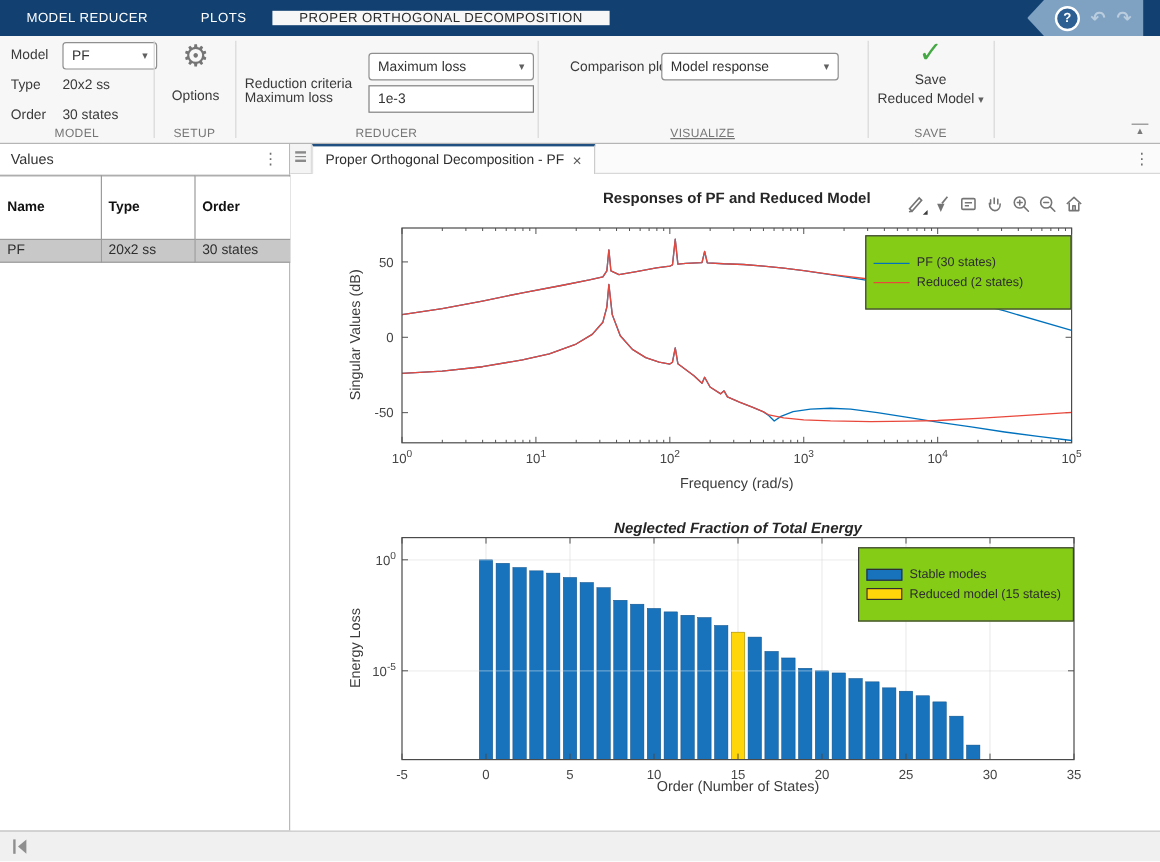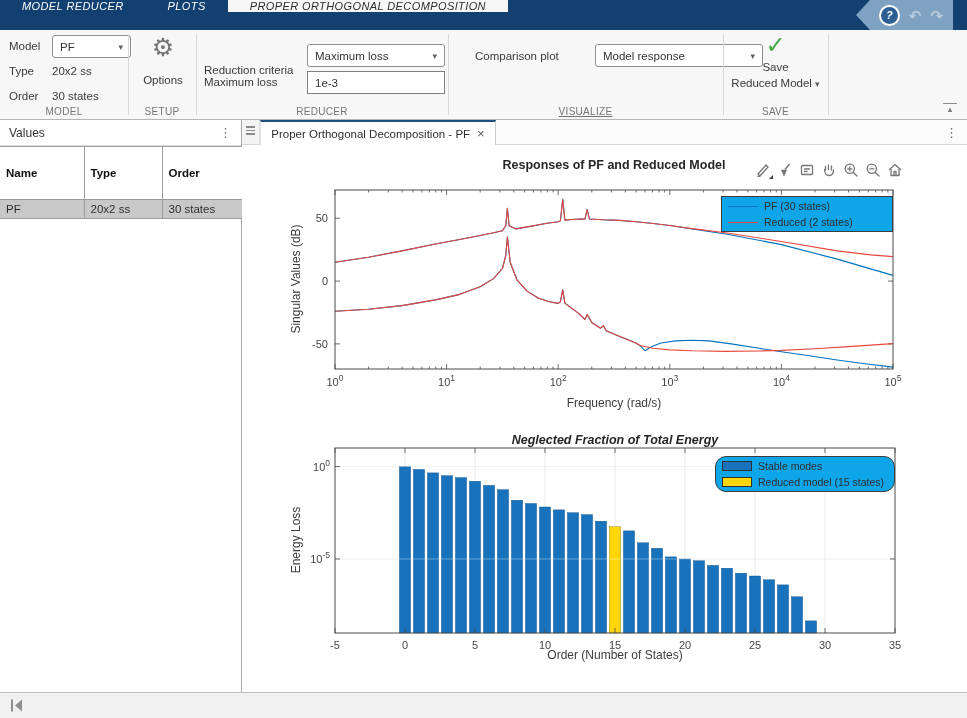--- a/index.html
+++ b/index.html
@@ -1,21 +1,21 @@
 <!DOCTYPE html>
 <html><head>
 <meta charset="utf-8">
 <style>
   html,body{margin:0;padding:0;}
   body{width:967px;height:718px;position:relative;overflow:hidden;background:#fff;
        font-family:"Liberation Sans","DejaVu Sans",sans-serif;font-size:12px;color:#333;}
   #app{position:absolute;inset:0;display:flex;flex-direction:column;}
 
   
-  #toolstrip{height:30px;background:#114071;display:flex;align-items:flex-start;position:relative;flex:0 0 30px;font-style:italic;}
+  #toolstrip{height:30px;background:#114071;display:flex;align-items:center;position:relative;flex:0 0 30px;}
   .ts-tab{display:flex;align-items:center;padding:0 22px;color:#fff;font-size:11px;letter-spacing:.4px;cursor:default;}
   .ts-tab.active{background:#f7f7f7;color:#2b2b2b;}
   #quick-access{position:absolute;right:14px;top:0;height:30px;width:97px;background:#7fa1c2;
       clip-path:polygon(14px 0,100% 0,100% 100%,14px 100%,0 50%);
       display:flex;align-items:center;justify-content:flex-end;gap:9px;padding:0 10px 0 18px;box-sizing:border-box;}
   #help-btn{width:17px;height:17px;border-radius:50%;background:#2d5f92;border:2px solid #fff;color:#fff;
       font-size:11px;font-weight:bold;display:flex;align-items:center;justify-content:center;line-height:1;}
   .qa-arrow{color:#b9cdde;font-size:15px;font-weight:bold;line-height:1;}
 
   
@@ -62,21 +62,21 @@
   #figure-area{flex:1;position:relative;background:#fff;min-height:0;}
   #fig-svg{position:absolute;left:0;top:0;}
   #fig-svg text{font-family:"Liberation Sans","DejaVu Sans",sans-serif;}
   .fig-title{position:absolute;text-align:center;font-size:12.5px;font-weight:bold;color:#262626;}
   .axis-label{position:absolute;text-align:center;font-size:12px;color:#3c3c3c;}
   .vlabel{position:absolute;white-space:nowrap;font-size:12px;color:#3c3c3c;transform:translate(-50%,-50%) rotate(-90deg);}
   #fig-toolbar{position:absolute;left:512px;top:16px;display:flex;gap:4px;align-items:center;}
   .tb-icon{width:18px;height:18px;display:block;position:relative;}
   .tb-icon svg{display:block;}
   .corner-tri{position:absolute;right:-1px;bottom:0;width:0;height:0;border-left:4px solid transparent;border-bottom:4px solid #3c3c3c;}
-  .legend{position:absolute;background:#0ea5e9;border:1px solid #3c3c3c;padding:2px 6px;display:flex;flex-direction:column;gap:2px;z-index:3;}
+  .legend{position:absolute;background:#84cc16;border:1px solid #3c3c3c;padding:15px 6px;display:flex;flex-direction:column;gap:2px;z-index:3;}
   .leg-row{display:flex;align-items:center;gap:6px;height:14px;}
   .leg-line{width:30px;height:0;border-top:1.6px solid #000;}
   .leg-swatch{width:30px;height:10px;border:1px solid #2f2f2f;box-sizing:border-box;}
   .leg-text{font-size:10.5px;color:#2e2e2e;white-space:nowrap;}
 
   
   #status-bar{height:26px;flex:0 0 26px;background:#f0f0f0;border-top:1px solid #bdbdbd;display:flex;align-items:center;padding:0 10px;box-sizing:border-box;}
 </style>
 </head>
 <body>
@@ -119,21 +119,21 @@
       <span class="caret">▾</span>
     </div>
     <span class="rlabel" style="left:204px;top:44px;">Maximum loss</span>
     <div class="textinput" style="left:307px;top:41px;width:138px;height:23px;">
       <span>1e-3</span>
     </div>
     <span class="sec-label" style="left:196px;width:252px;">REDUCER</span>
     <div class="rsep" style="left:448px;"></div>
 
     <span class="rlabel" style="left:475px;top:18px;">Comparison plot</span>
-    <div class="dropdown" style="left:551px;top:14px;width:168px;height:23px;margin-left:44px;">
+    <div class="dropdown" style="left:551px;top:14px;width:148px;height:23px;">
       <span>Model response</span>
       <span class="caret">▾</span>
     </div>
     <span class="sec-label" style="left:448px;width:275px;text-decoration:underline;">VISUALIZE</span>
     <div class="rsep" style="left:723px;"></div>
 
     <span id="save-check">✓</span>
     <span id="save-line1">Save</span>
     <span id="save-line2"><span>Reduced Model</span> <span style="font-size:9px;color:#606060;">▾</span></span>
     <span class="sec-label" style="left:723px;width:105px;">SAVE</span>
@@ -456,21 +456,21 @@
           </div>
           <div class="leg-row">
             <span class="leg-line" style="border-top-color: rgb(232, 72, 60);"></span>
             <span class="leg-text">Reduced (2 states)</span>
           </div>
         </div>
 
         <div class="fig-title" style="left:93px;top:288px;width:560px;font-style:italic;">Neglected Fraction of Total Energy</div>
         <div class="vlabel" style="left:54px;top:395px;">Energy Loss</div>
         <div class="axis-label" style="left:93px;top:503px;width:560px;">Order (Number of States)</div>
-        <div class="legend" style="left:473px;top:311px;width:166px;border-radius:11px;">
+        <div class="legend" style="left:473px;top:311px;width:166px;">
           <div class="leg-row">
             <span class="leg-swatch" style="background: rgb(24, 115, 188);"></span>
             <span class="leg-text">Stable modes</span>
           </div>
           <div class="leg-row">
             <span class="leg-swatch" style="background: rgb(255, 214, 10);"></span>
             <span class="leg-text">Reduced model (15 states)</span>
           </div>
         </div>
       </div>

